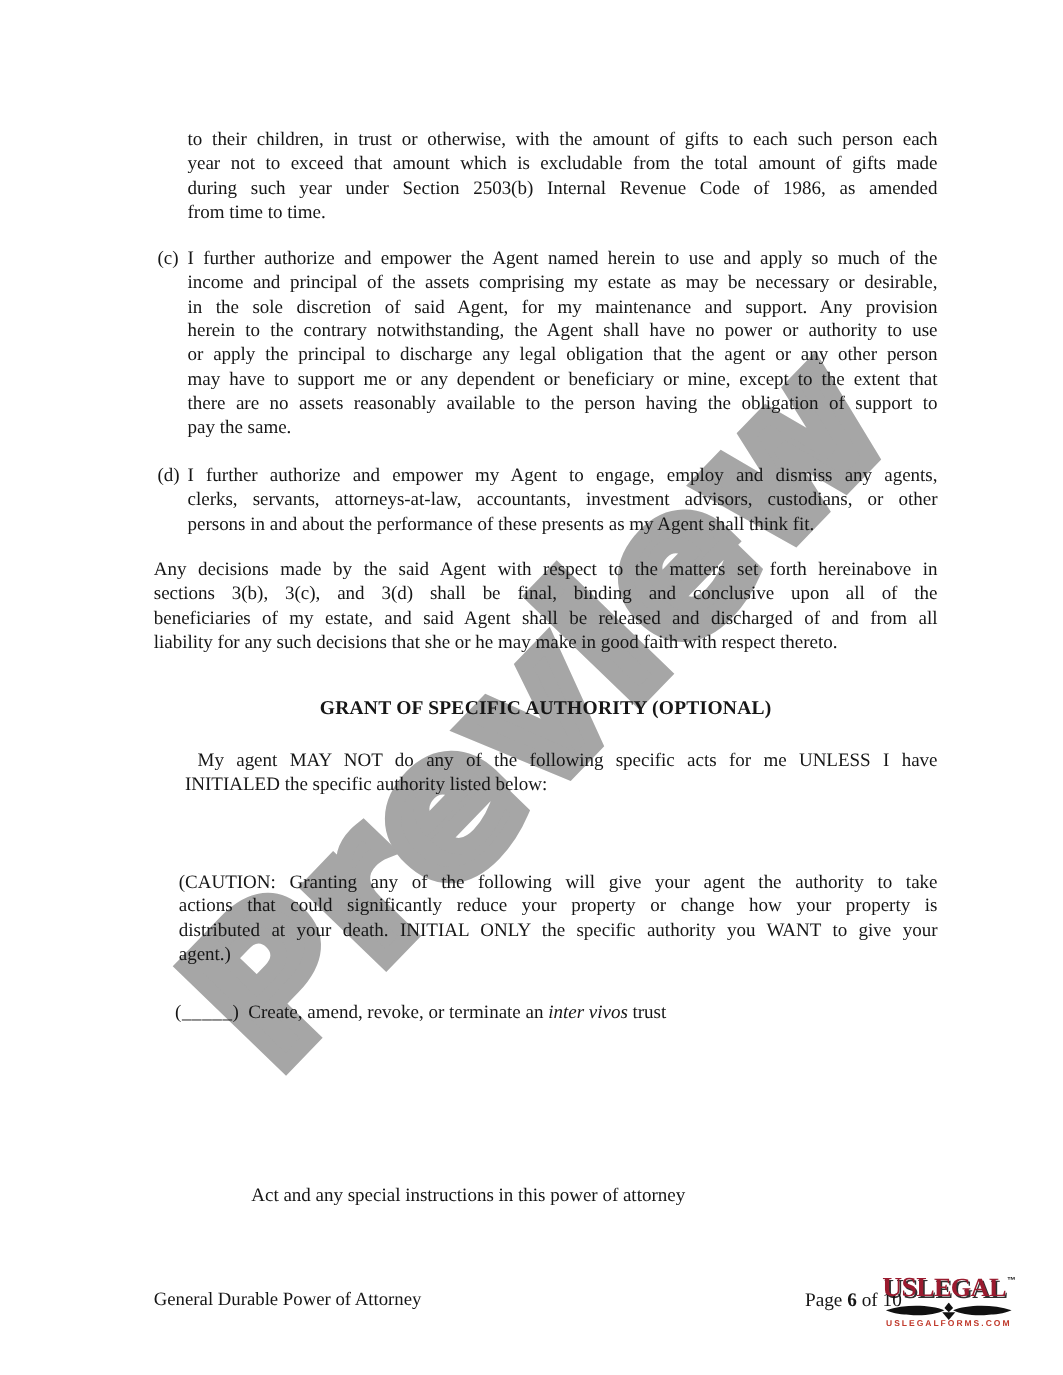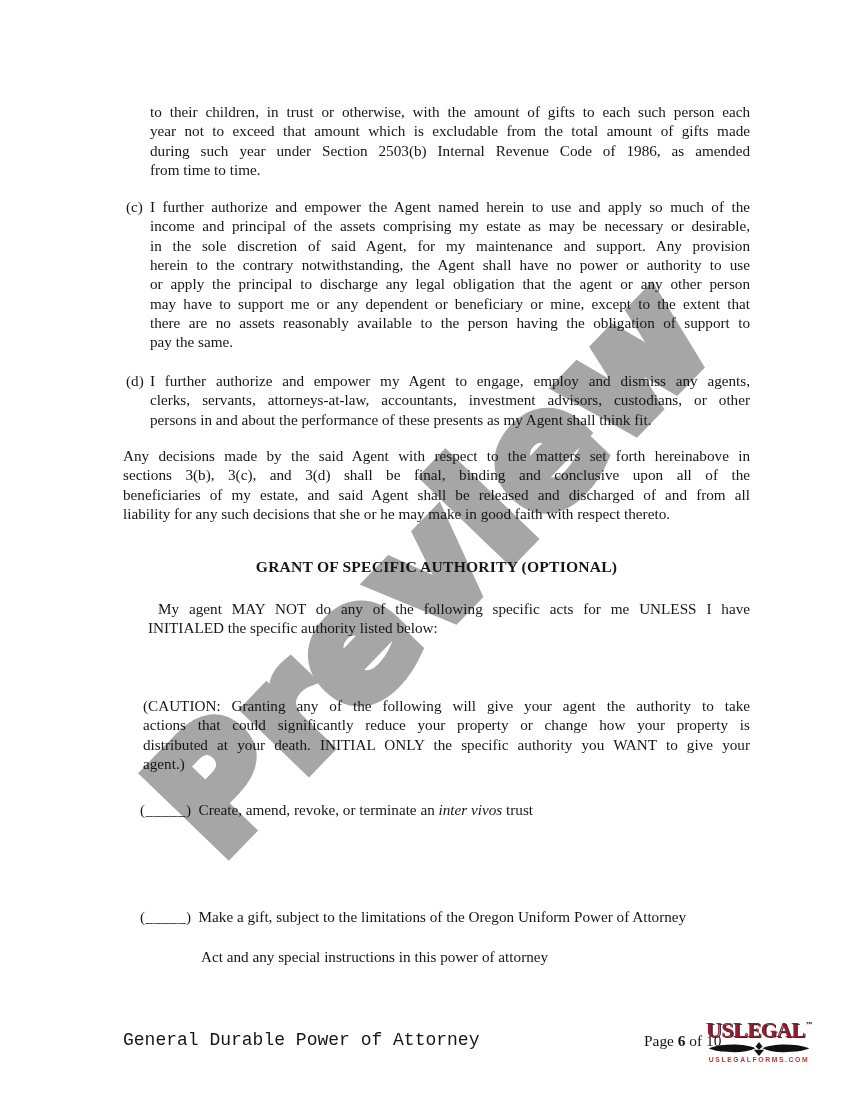--- a/index.html
+++ b/index.html
@@ -31,21 +31,21 @@
   .blk{position:absolute;z-index:2;line-height:19.35px;}
   .tline{text-align:justify;}
   .tline.jfull{text-align-last:justify;}
   .hang{padding-left:0;}
   .marker{position:absolute;left:-24px;top:0;}
   #heading-block{font-weight:bold;text-align:center;font-size:15.6px;letter-spacing:.2px;margin-top:16px;}
   #para-my-agent .tline:first-child{text-indent:10px;}
   .blank{margin-right:7px;letter-spacing:.5px;}
   em{font-style:italic;}
   
-  #footer-left{z-index:2;font-size:18px;font-family:Liberation Mono, monospace;}
+  #footer-left{z-index:2;font-size:15px;}
   #page-num{z-index:2;font-size:15.4px;white-space:nowrap;}
   #page-num .b{font-weight:bold;}
   
   #logo{
     position:absolute;left:702px;top:1019px;width:114px;
     z-index:3;text-align:center;line-height:1;
   }
   #logo .brand{
     font-family:"Liberation Serif",serif;
     font-weight:bold;
@@ -122,23 +122,20 @@
       <div class="tline jfull">(CAUTION: Granting any of the following will give your agent the authority to take</div>
       <div class="tline jfull">actions that could significantly reduce your property or change how your property is</div>
       <div class="tline jfull">distributed at your death. INITIAL ONLY the specific authority you WANT to give your</div>
       <div class="tline">agent.)</div>
     </div>
 
   <div class="blk" id="init-1" style="left:140px;top:800px;width:612px;">
     <span class="blank">(_____)</span><span>Create, amend, revoke, or terminate an </span><em>inter vivos</em><span> trust</span>
   </div>
 
-  <div class="blk" id="init-2" style="left:140px;top:907px;width:612px;">
-    <span class="blank">(_____)</span><span>Make a gift, subject to the limitations of the Oregon Uniform Power of Attorney</span>
-  </div>
 
   <div class="blk" id="init-2-cont" style="left:201px;top:947px;width:551px;">Act and any special instructions in this power of attorney</div>
 
   <div class="blk" id="footer-left" style="left:123px;top:1031px;">General Durable Power of Attorney</div>
 
   <div class="blk" id="page-num" style="left:644px;top:1031px;">
     <span>Page</span>
     <span class="b">6</span>
     <span>of</span>
     <span>10</span>

